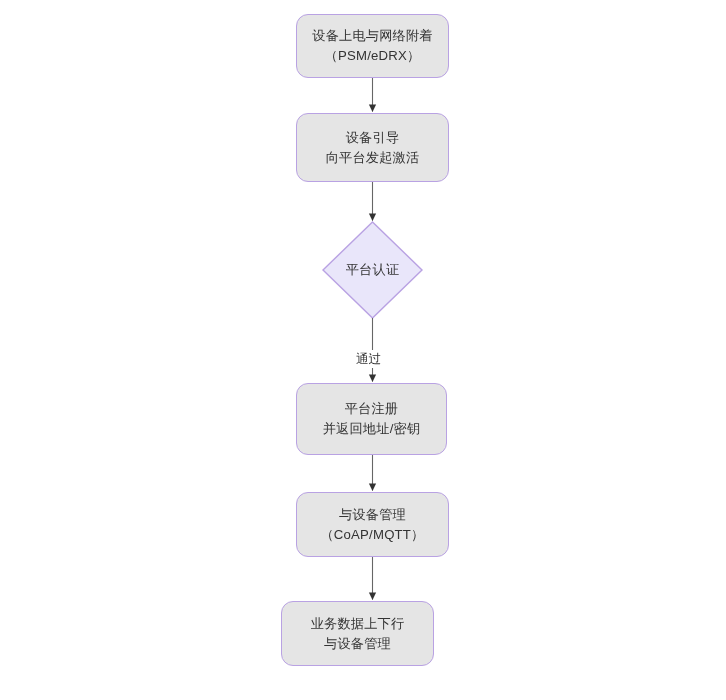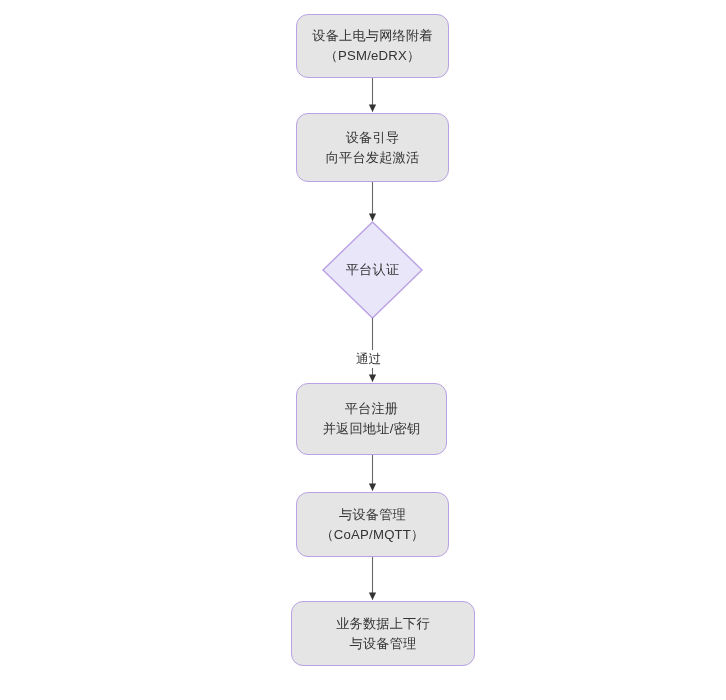--- a/index.html
+++ b/index.html
@@ -117,18 +117,18 @@
   <div class="node node-process" style="left:296px; top:383px; width:151px; height:72px;">
     <div class="node-label">平台注册
 并返回地址/密钥</div>
   </div>
 
   <div class="node node-process" style="left:296px; top:492px; width:153px; height:65px;">
     <div class="node-label">与设备管理
 （CoAP/MQTT）</div>
   </div>
 
-  <div class="node node-process" style="left:291px; top:601px; width:184px; height:65px;">
+  <div class="node node-process" style="left:281px; top:601px; width:153px; height:65px;">
     <div class="node-label">业务数据上下行
 与设备管理</div>
   </div>
 
 </div>
 
 </body></html>

